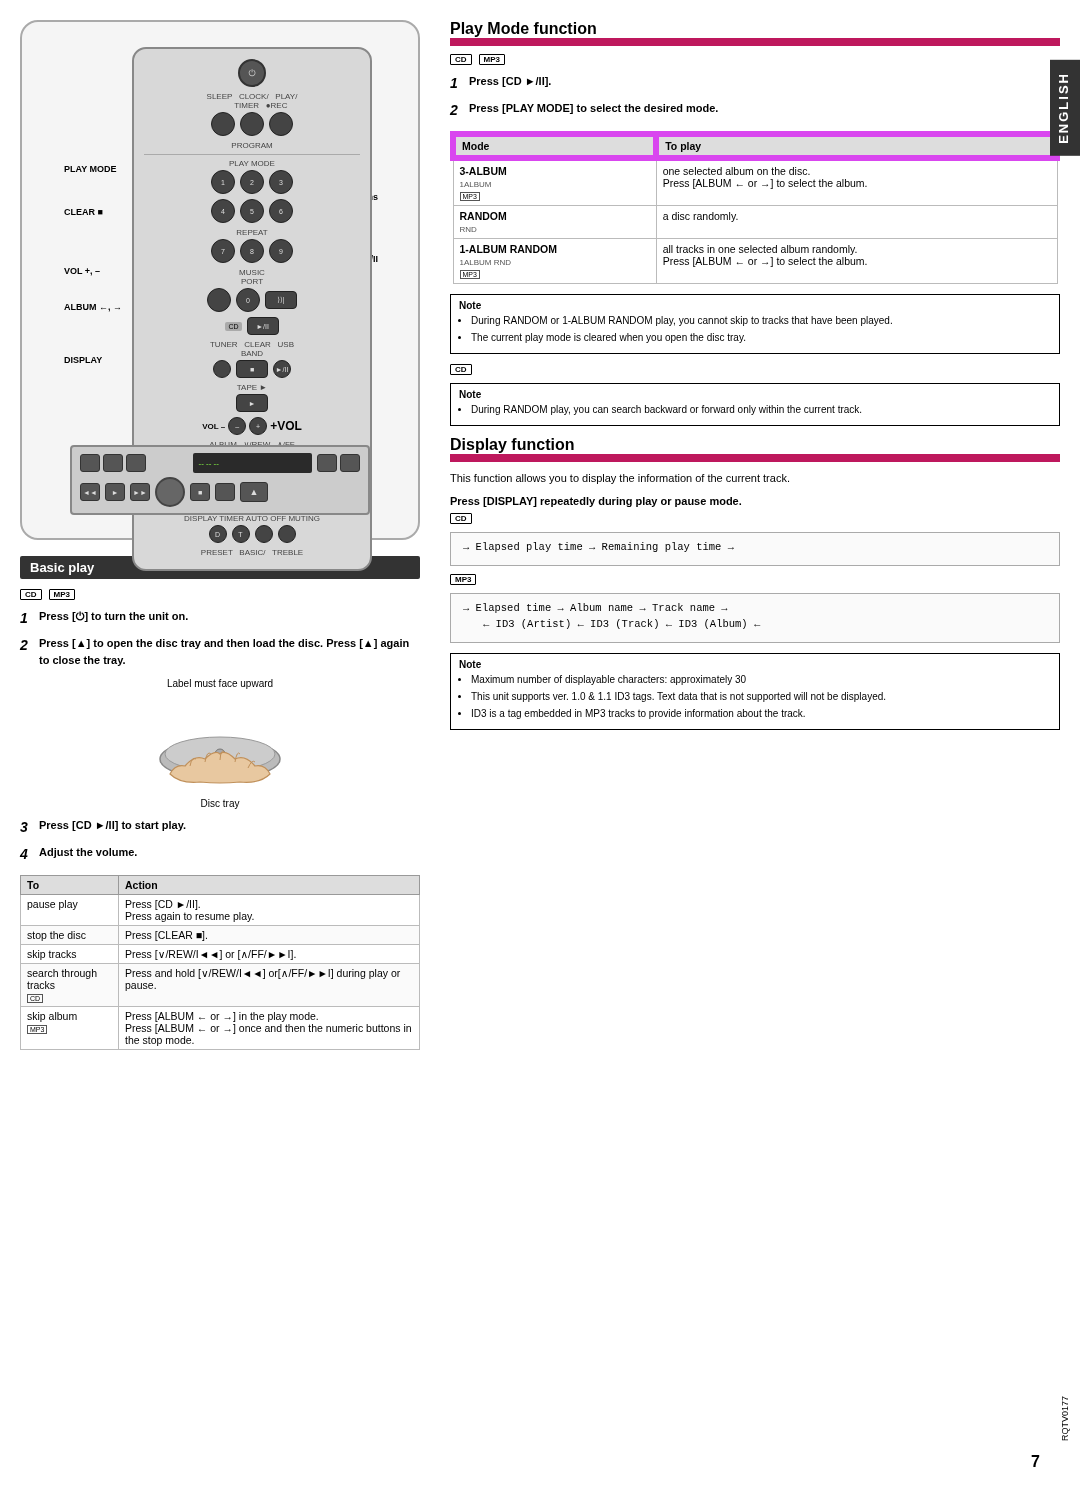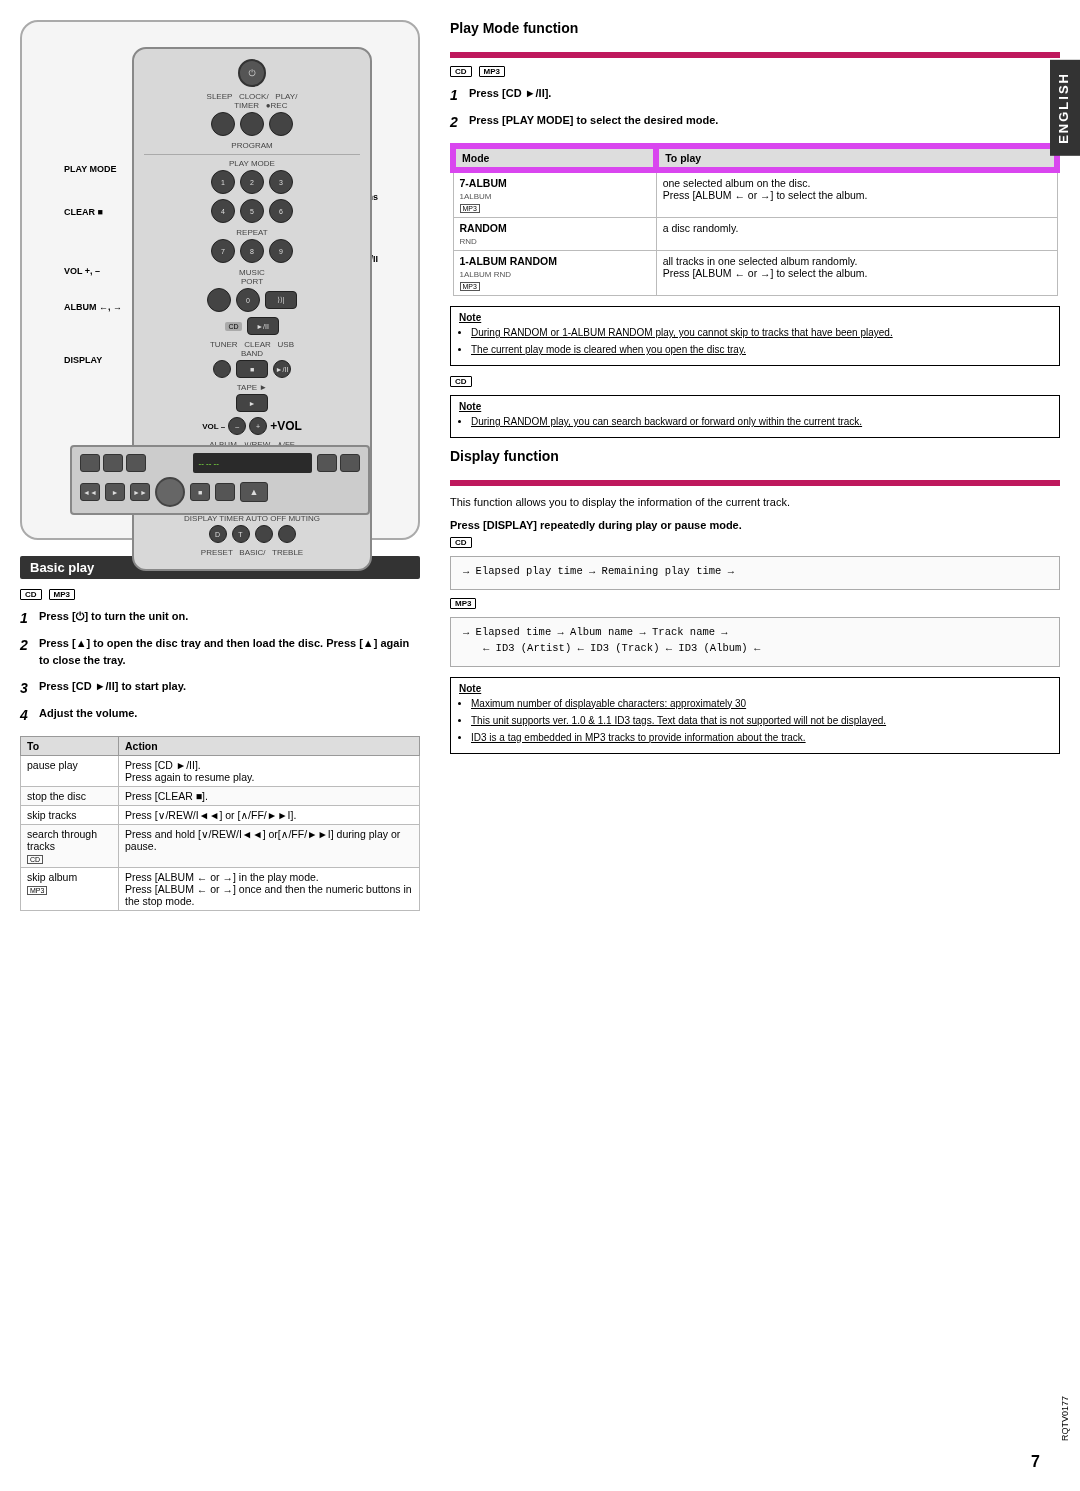--- a/index.html
+++ b/index.html
@@ -100,25 +100,25 @@
     }
     .action-table td {
       border: 1px solid #bbb;
       padding: 3px 6px;
       vertical-align: top;
     }
     .action-table tr:nth-child(even) td { background: #fafafa; }
 
     
     .section-title {
-      font-size: 14px;
-      font-weight: bold;
-      border-bottom: 6px solid #be185d;
+      font-size: 16px;
+      font-weight: bold;
+      border-bottom: 8px solid #be185d;
       margin-bottom: 8px;
-      padding-bottom: 16px;
+      padding-bottom: 0;
     }
     .mode-table {
       width: 100%;
       border-collapse: collapse;
       font-size: 10.5px;
       margin-bottom: 10px;
     }
     .mode-table th {
       background: #ddd;
       border: 6px solid #d946ef;
@@ -137,21 +137,20 @@
     }
     .mode-sub {
       font-size: 8px;
       color: #555;
     }
     .note-box {
       border: 1px solid #000;
       padding: 5px 8px;
       margin-bottom: 10px;
       font-size: 10px;
-      text-decoration: underline;
     }
     .note-box .note-title {
       font-weight: bold;
       margin-bottom: 3px;
     }
     .note-box ul {
       margin-left: 12px;
     }
     .note-box li {
       margin-bottom: 3px;
@@ -505,20 +504,40 @@
       <div class="step-item">
         <span class="step-num">1</span>
         <span class="step-text bold">Press [⏻] to turn the unit on.</span>
       </div>
       <div class="step-item">
         <span class="step-num">2</span>
         <span class="step-text bold">Press [▲] to open the disc tray and then load the disc. Press [▲] again to close the tray.</span>
       </div>
     </div>
 
+    <div class="disc-tray-area">
+      <div style="font-size:10px; margin-bottom:5px;">Label must face upward</div>
+      
+      <svg width="160" height="100" viewBox="0 0 160 100">
+
+        <ellipse cx="80" cy="65" rx="60" ry="20" fill="#bbb" stroke="#888" stroke-width="1.5"></ellipse>
+        <ellipse cx="80" cy="60" rx="55" ry="17" fill="#ccc" stroke="#999" stroke-width="1"></ellipse>
+
+        <circle cx="80" cy="60" r="5" fill="#aaa" stroke="#777"></circle>
+
+        <path d="M30 80 Q40 90 60 88 Q80 90 100 88 Q120 90 130 80 Q125 70 115 72 Q105 60 95 65 Q85 55 80 60 Q75 55 65 65 Q55 60 45 72 Q35 70 30 80Z" fill="#e8c8a0" stroke="#c0905a" stroke-width="1.2"></path>
+
+        <path d="M50 72 Q52 62 56 65" fill="none" stroke="#c0905a" stroke-width="1"></path>
+        <path d="M65 68 Q67 56 71 60" fill="none" stroke="#c0905a" stroke-width="1"></path>
+        <path d="M80 66 Q81 54 84 58" fill="none" stroke="#c0905a" stroke-width="1"></path>
+        <path d="M95 68 Q97 56 100 60" fill="none" stroke="#c0905a" stroke-width="1"></path>
+        <path d="M108 74 Q112 65 115 68" fill="none" stroke="#c0905a" stroke-width="1"></path>
+      </svg>
+      <div style="font-size:10px; margin-top:2px;">Disc tray</div>
+    </div>
 
     <div class="step-list" style="margin-top:8px;">
       <div class="step-item">
         <span class="step-num">3</span>
         <span class="step-text bold">Press [CD ►/II] to start play.</span>
       </div>
       <div class="step-item">
         <span class="step-num">4</span>
         <span class="step-text bold">Adjust the volume.</span>
       </div>
@@ -580,21 +599,21 @@
     <table class="mode-table">
       <thead>
         <tr>
           <th>Mode</th>
           <th>To play</th>
         </tr>
       </thead>
       <tbody>
         <tr>
           <td>
-            <span class="mode-name">7-ALBUM</span>
+            <span class="mode-name">3-ALBUM</span>
             <span class="mode-sub">1ALBUM</span><br>
             <span class="small-badge">MP3</span>
           </td>
           <td>one selected album on the disc.<br>Press [ALBUM ← or →] to select the album.</td>
         </tr>
         <tr>
           <td>
             <span class="mode-name">RANDOM</span>
             <span class="mode-sub">RND</span>
           </td>

